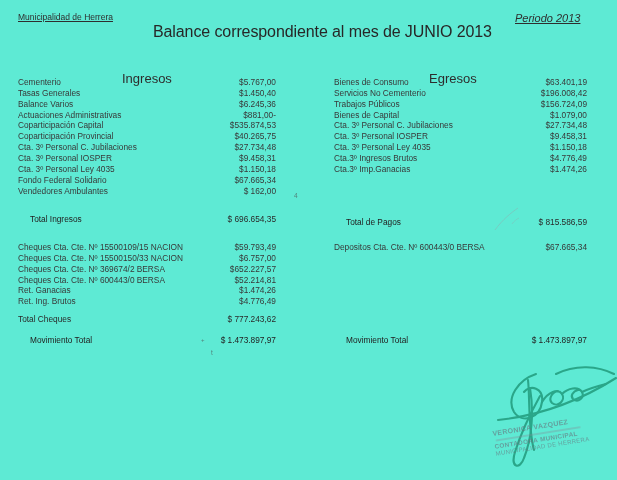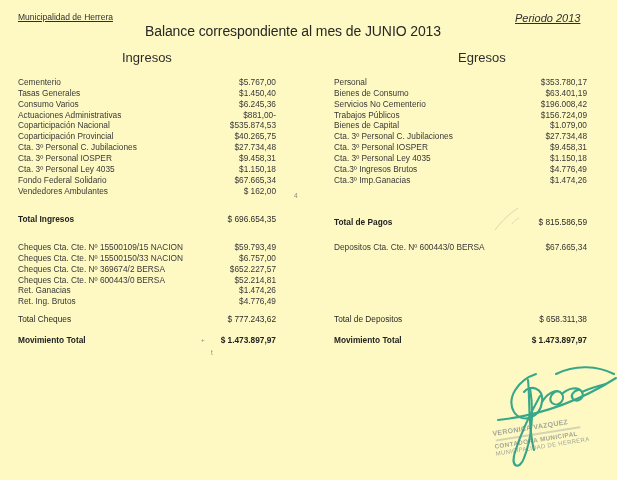--- a/index.html
+++ b/index.html
@@ -1,36 +1,36 @@
 <!DOCTYPE html>
 <html><head>
 <meta charset="utf-8">
 <style>
   html,body{margin:0;padding:0;}
   .page{
     position:relative;width:617px;height:480px;overflow:hidden;
-    background:#fef9c3;
+    background:#5eead4;
     font-family:"Liberation Sans","DejaVu Sans",sans-serif;
     color:#333;
   }
   .u{text-decoration:underline;}
   .org{position:absolute;left:18px;top:12px;font-size:8.5px;color:#2e2e2e;}
   .period{position:absolute;left:515px;top:12px;font-size:11px;color:#2e2e2e;font-style:italic;}
-  .title{position:absolute;left:145px;top:23px;font-size:14px;letter-spacing:-0.1px;color:#272727;}
-  .colhead{position:absolute;font-size:13px;color:#2d2d2d;}
+  .title{position:absolute;left:153px;top:23px;font-size:16px;letter-spacing:-0.1px;color:#272727;}
+  .colhead{position:absolute;font-size:13px;color:#2d2d2d;margin-top:21px;}
   .head-ing{left:122px;top:50px;}
-  .head-egr{left:458px;top:50px;}
+  .head-egr{left:429px;top:50px;}
   .block{position:absolute;}
   .col-l{left:18px;width:258px;}
   .col-r{left:334px;width:253px;}
   .row{display:flex;justify-content:space-between;align-items:flex-end;height:10.9px;font-size:8.3px;color:#383838;}
   .row .lbl{white-space:nowrap;}
   .row .val{white-space:nowrap;margin-top:13px;}
   .trow{display:flex;justify-content:space-between;align-items:center;height:10.9px;font-size:8.3px;color:#2a2a2a;}
-  .b{font-weight:bold;color:#222;}
+  .b{font-weight:normal;color:#222;margin-left:12px;}
   .sig{position:absolute;left:470px;top:358px;}
   .stamp{
     position:absolute;left:492px;top:430px;width:130px;
     transform:rotate(-9deg);transform-origin:left top;
     color:rgba(104,114,124,0.62);line-height:1.25;
   }
   .stamp .nm{font-size:7px;font-weight:bold;letter-spacing:.3px;white-space:nowrap;}
   .stamp .fine{height:2.5px;width:86px;margin:1px 0 1px 2px;background:rgba(130,140,150,.34);filter:blur(.5px);border-radius:1px;}
   .stamp .tl{font-size:6.3px;font-weight:bold;letter-spacing:.4px;white-space:nowrap;}
   .stamp .og{font-size:6px;letter-spacing:.3px;white-space:nowrap;}
@@ -52,29 +52,29 @@
   <div class="block col-l" style="top:76px">
       <div class="row">
         <span class="lbl">Cementerio</span>
         <span class="val">$5.767,00</span>
       </div>
       <div class="row">
         <span class="lbl">Tasas Generales</span>
         <span class="val">$1.450,40</span>
       </div>
       <div class="row">
-        <span class="lbl">Consumo Varios</span>
+        <span class="lbl">Balance Varios</span>
         <span class="val">$6.245,36</span>
       </div>
       <div class="row">
         <span class="lbl">Actuaciones Administrativas</span>
         <span class="val">$881,00-</span>
       </div>
       <div class="row">
-        <span class="lbl">Coparticipación Nacional</span>
+        <span class="lbl">Coparticipación Capital</span>
         <span class="val">$535.874,53</span>
       </div>
       <div class="row">
         <span class="lbl">Coparticipación Provincial</span>
         <span class="val">$40.265,75</span>
       </div>
       <div class="row">
         <span class="lbl">Cta. 3º Personal C. Jubilaciones</span>
         <span class="val">$27.734,48</span>
       </div>
@@ -133,24 +133,20 @@
     <span>$ 777.243,62</span>
   </div>
 
   <div class="block col-l trow" style="top:335px">
     <span class="b">Movimiento Total</span>
     <span class="b">$ 1.473.897,97</span>
   </div>
 
   <div class="block col-r" style="top:76px">
       <div class="row">
-        <span class="lbl">Personal</span>
-        <span class="val">$353.780,17</span>
-      </div>
-      <div class="row">
         <span class="lbl">Bienes de Consumo</span>
         <span class="val">$63.401,19</span>
       </div>
       <div class="row">
         <span class="lbl">Servicios No Cementerio</span>
         <span class="val">$196.008,42</span>
       </div>
       <div class="row">
         <span class="lbl">Trabajos Públicos</span>
         <span class="val">$156.724,09</span>
@@ -186,24 +182,20 @@
     <span>$ 815.586,59</span>
   </div>
 
   <div class="block col-r" style="top:241px">
       <div class="row">
         <span class="lbl">Depositos Cta. Cte. Nº 600443/0 BERSA</span>
         <span class="val">$67.665,34</span>
       </div>
     </div>
 
-  <div class="block col-r trow" style="top:314px">
-    <span>Total de Depositos</span>
-    <span>$ 658.311,38</span>
-  </div>
 
   <div class="block col-r trow" style="top:335px">
     <span class="b">Movimiento Total</span>
     <span class="b">$ 1.473.897,97</span>
   </div>
 
   <svg class="sig" width="148" height="118" viewBox="0 0 148 118">
     <g fill="none" stroke-width="2.1" stroke-linecap="round" stroke-linejoin="round" opacity="0.92" stroke="#26a183">
       <path d="M66,16 C48,22 36,40 44,54 C52,66 70,60 72,44 C74,30 60,26 54,34"></path>
       <path d="M60,30 C64,54 62,80 54,100 C50,112 40,110 45,94 C50,78 60,56 70,38"></path>

